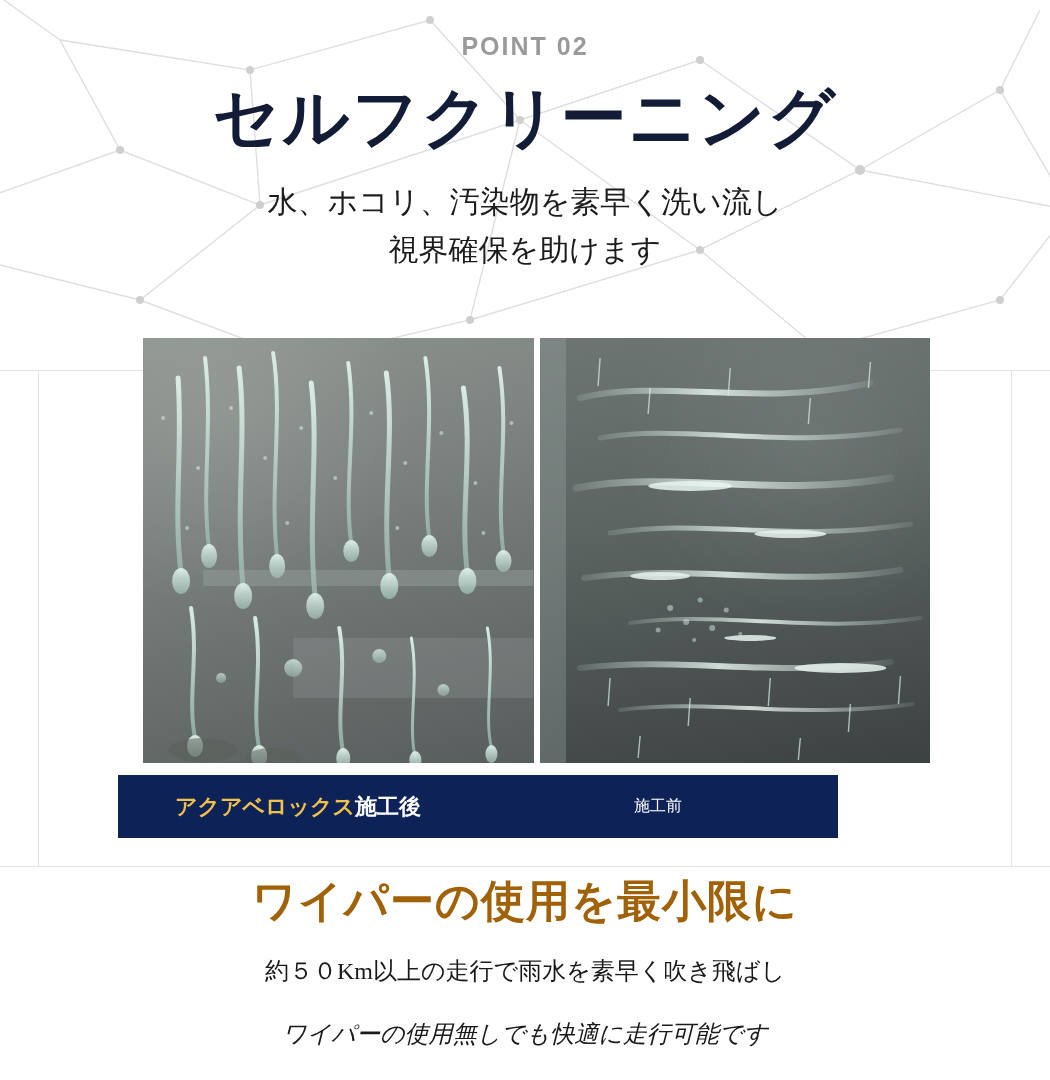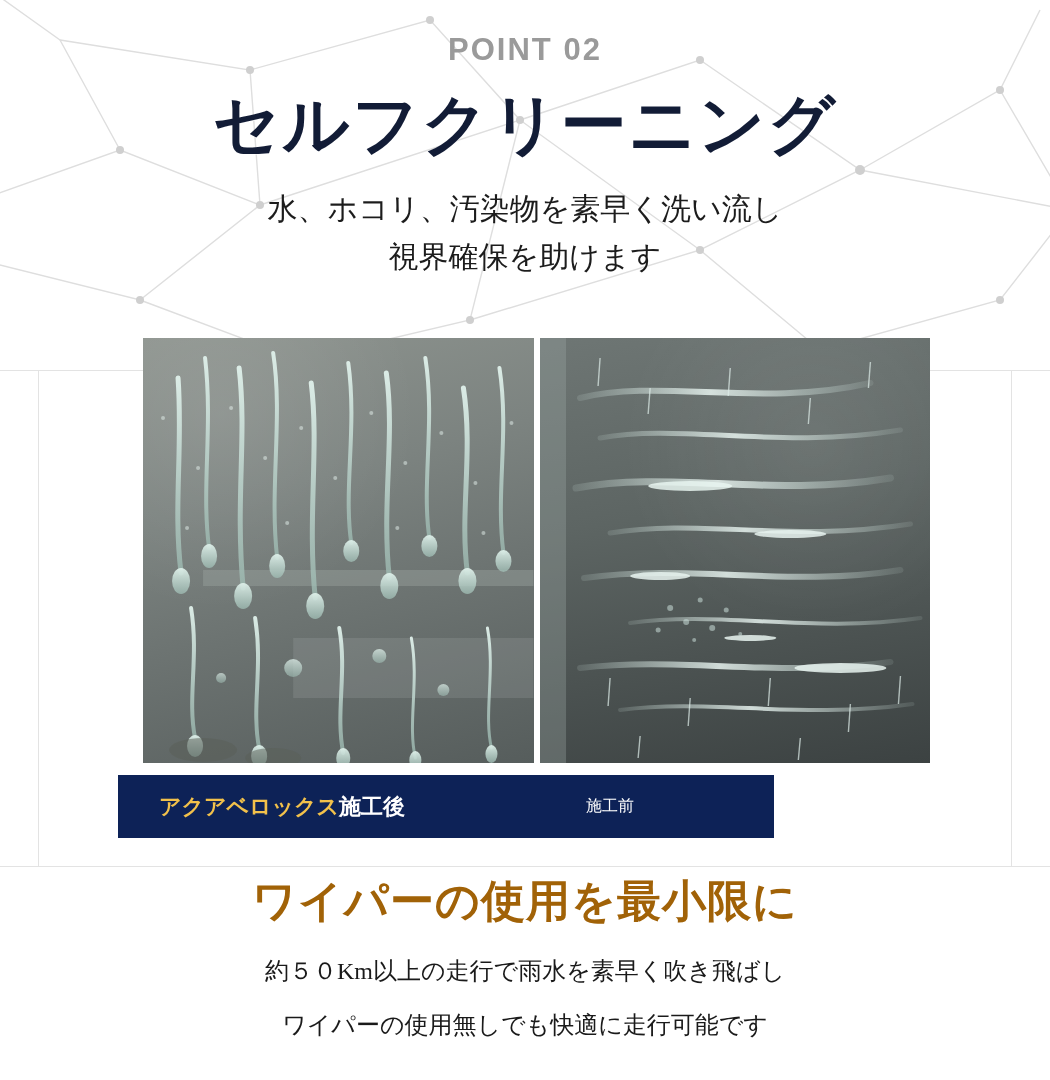--- a/index.html
+++ b/index.html
@@ -29,21 +29,21 @@
 
   
   .hero {
     position: relative;
     padding-top: 32px;
     text-align: center;
   }
   .point-label {
     font-family: "Liberation Sans", sans-serif;
     font-weight: bold;
-    font-size: 31px;
+    font-size: 25px;
     letter-spacing: 2px;
     color: #9a9a9a;
     margin: 0;
   }
   .main-title {
     font-family: Liberation Sans, sans-serif;
     font-weight: bold;
     font-size: 66px;
     letter-spacing: 2px;
     color: #121c36;
@@ -90,21 +90,21 @@
   }
 
   
   .pane-svg { position:absolute; left:0; top:0; width:100%; height:100%; }
 
   
   .caption-bar {
     position: absolute;
     left: 118px;
     top: 775px;
-    width: 656px;
+    width: 720px;
     height: 63px;
     background: #0d2257;
     display: flex;
     align-items: center;
   }
   .caption-cell {
     width: 50%;
     text-align: center;
     font-family: "Liberation Serif", serif;
     font-size: 22px;
@@ -136,21 +136,21 @@
     margin: 0;
     letter-spacing: 1px;
   }
   .bottom-line {
     font-family: "Liberation Serif", serif;
     font-size: 24px;
     color: #1a1a1a;
     margin: 22px 0 0 0;
     line-height: 1.55;
   }
-  .bottom-line.second { margin-top: 17px; }
+  .bottom-line.second { margin-top: 26px; font-style: italic; }
 
   
   .guide {
     position: absolute;
     background: #e3e3e3;
     pointer-events: none;
   }
   .guide-h-1 { left: 0; top: 370px; width: 1050px; height: 1px; }
   .guide-h-2 { left: 0; top: 866px; width: 1050px; height: 1px; }
   .guide-v-1 { left: 38px; top: 370px; width: 1px; height: 496px; }

